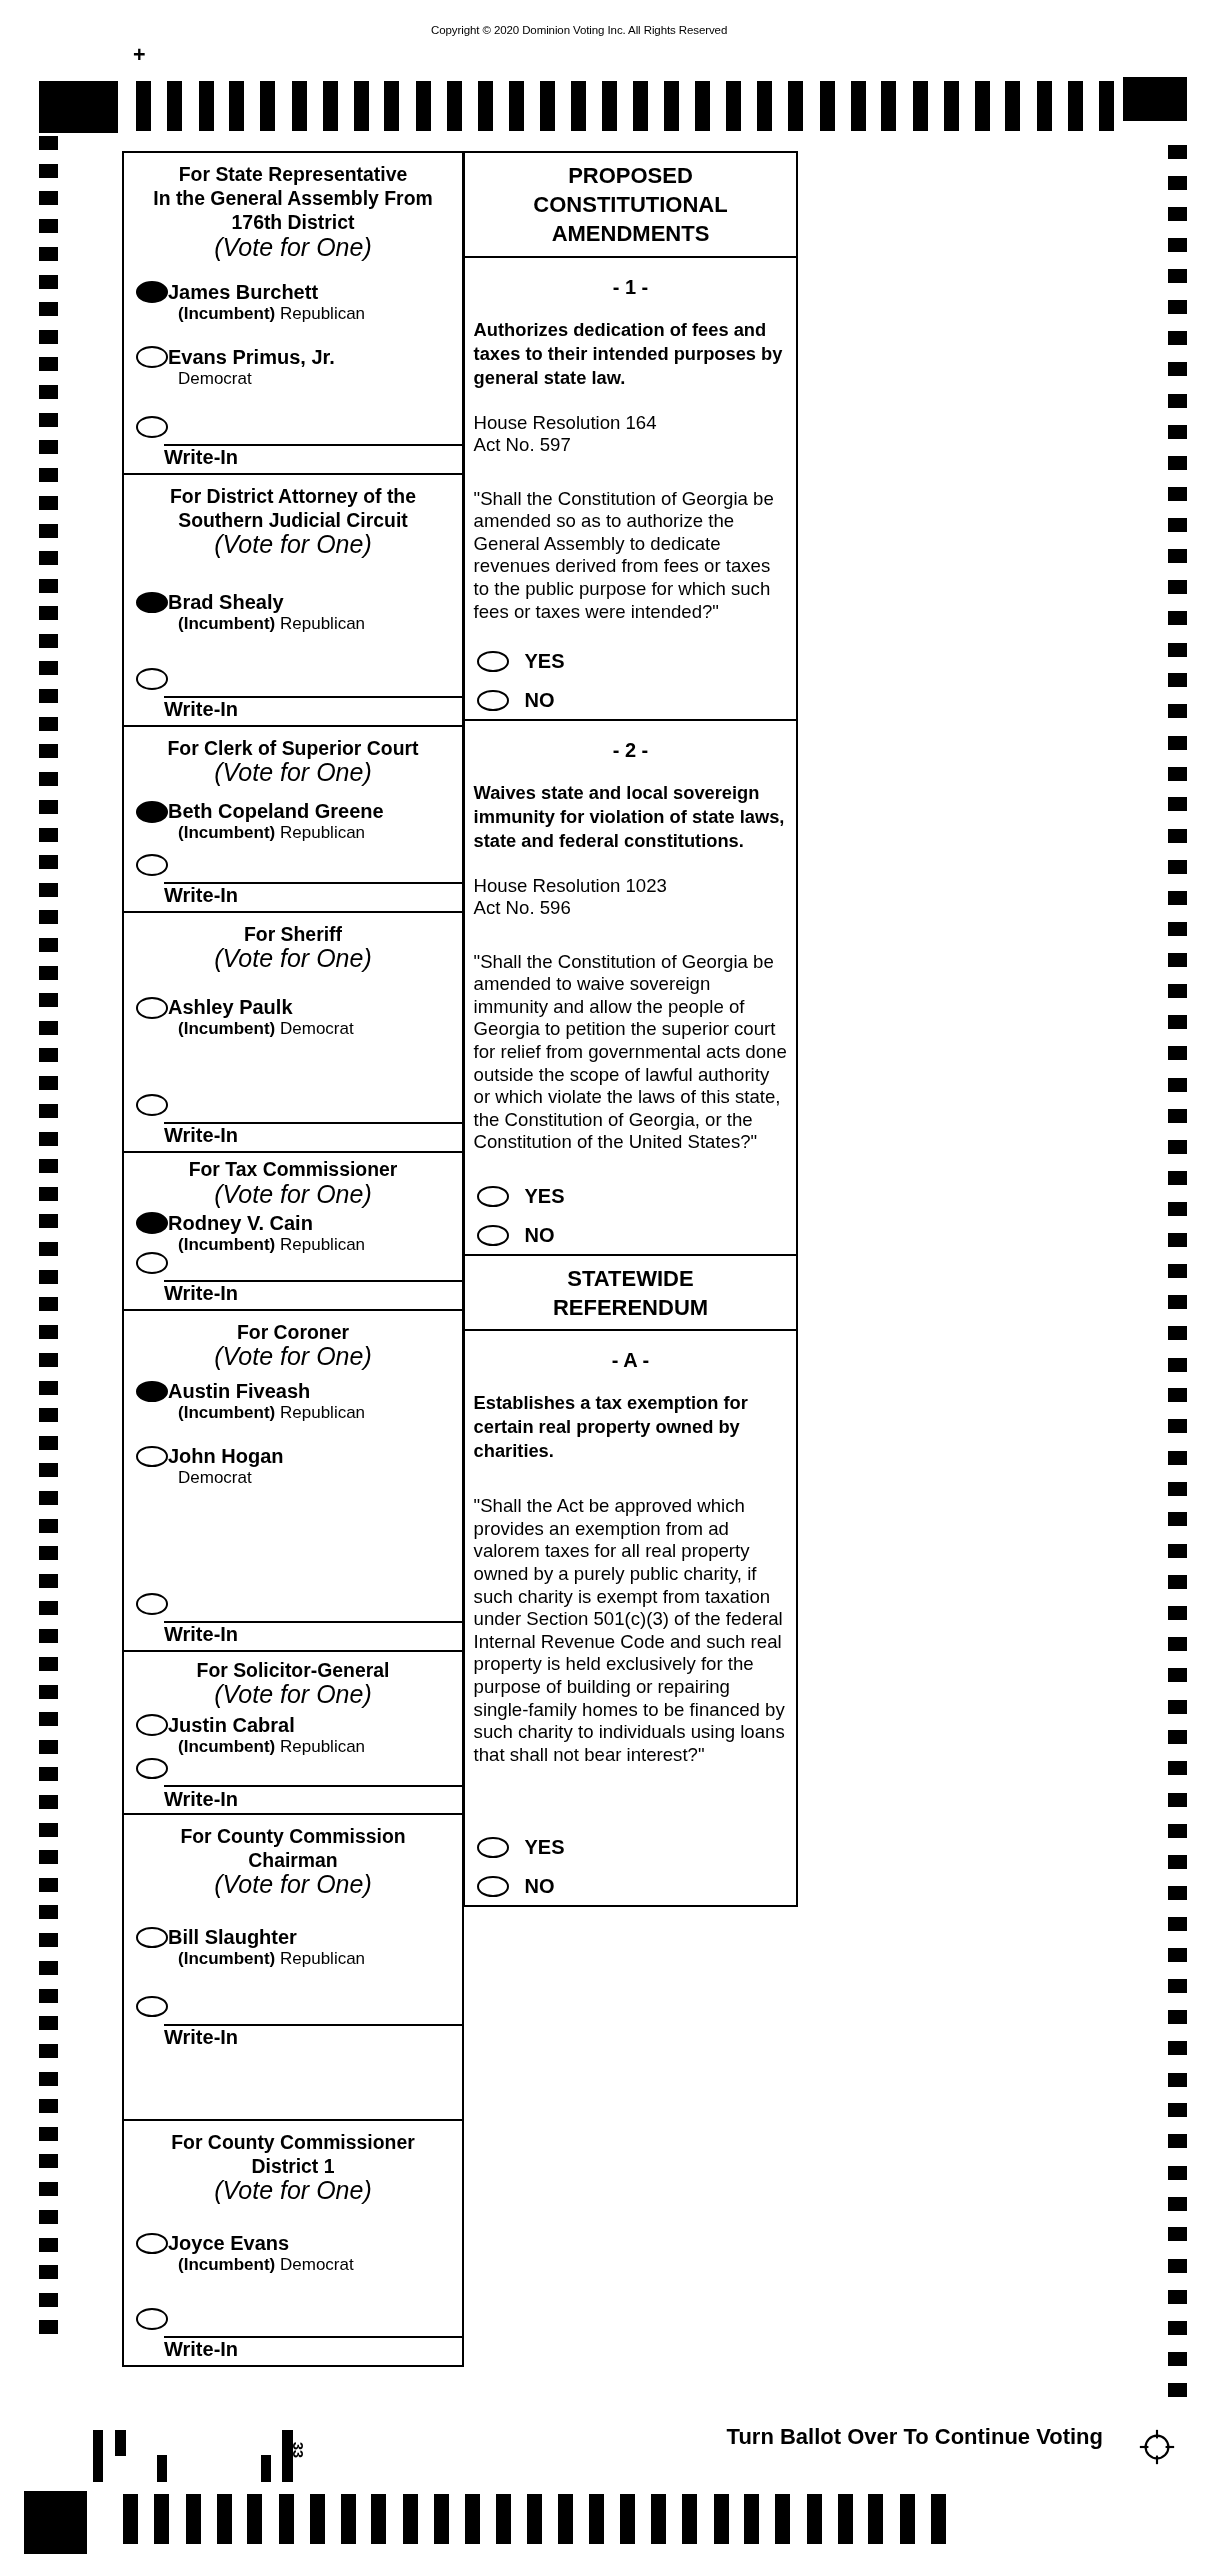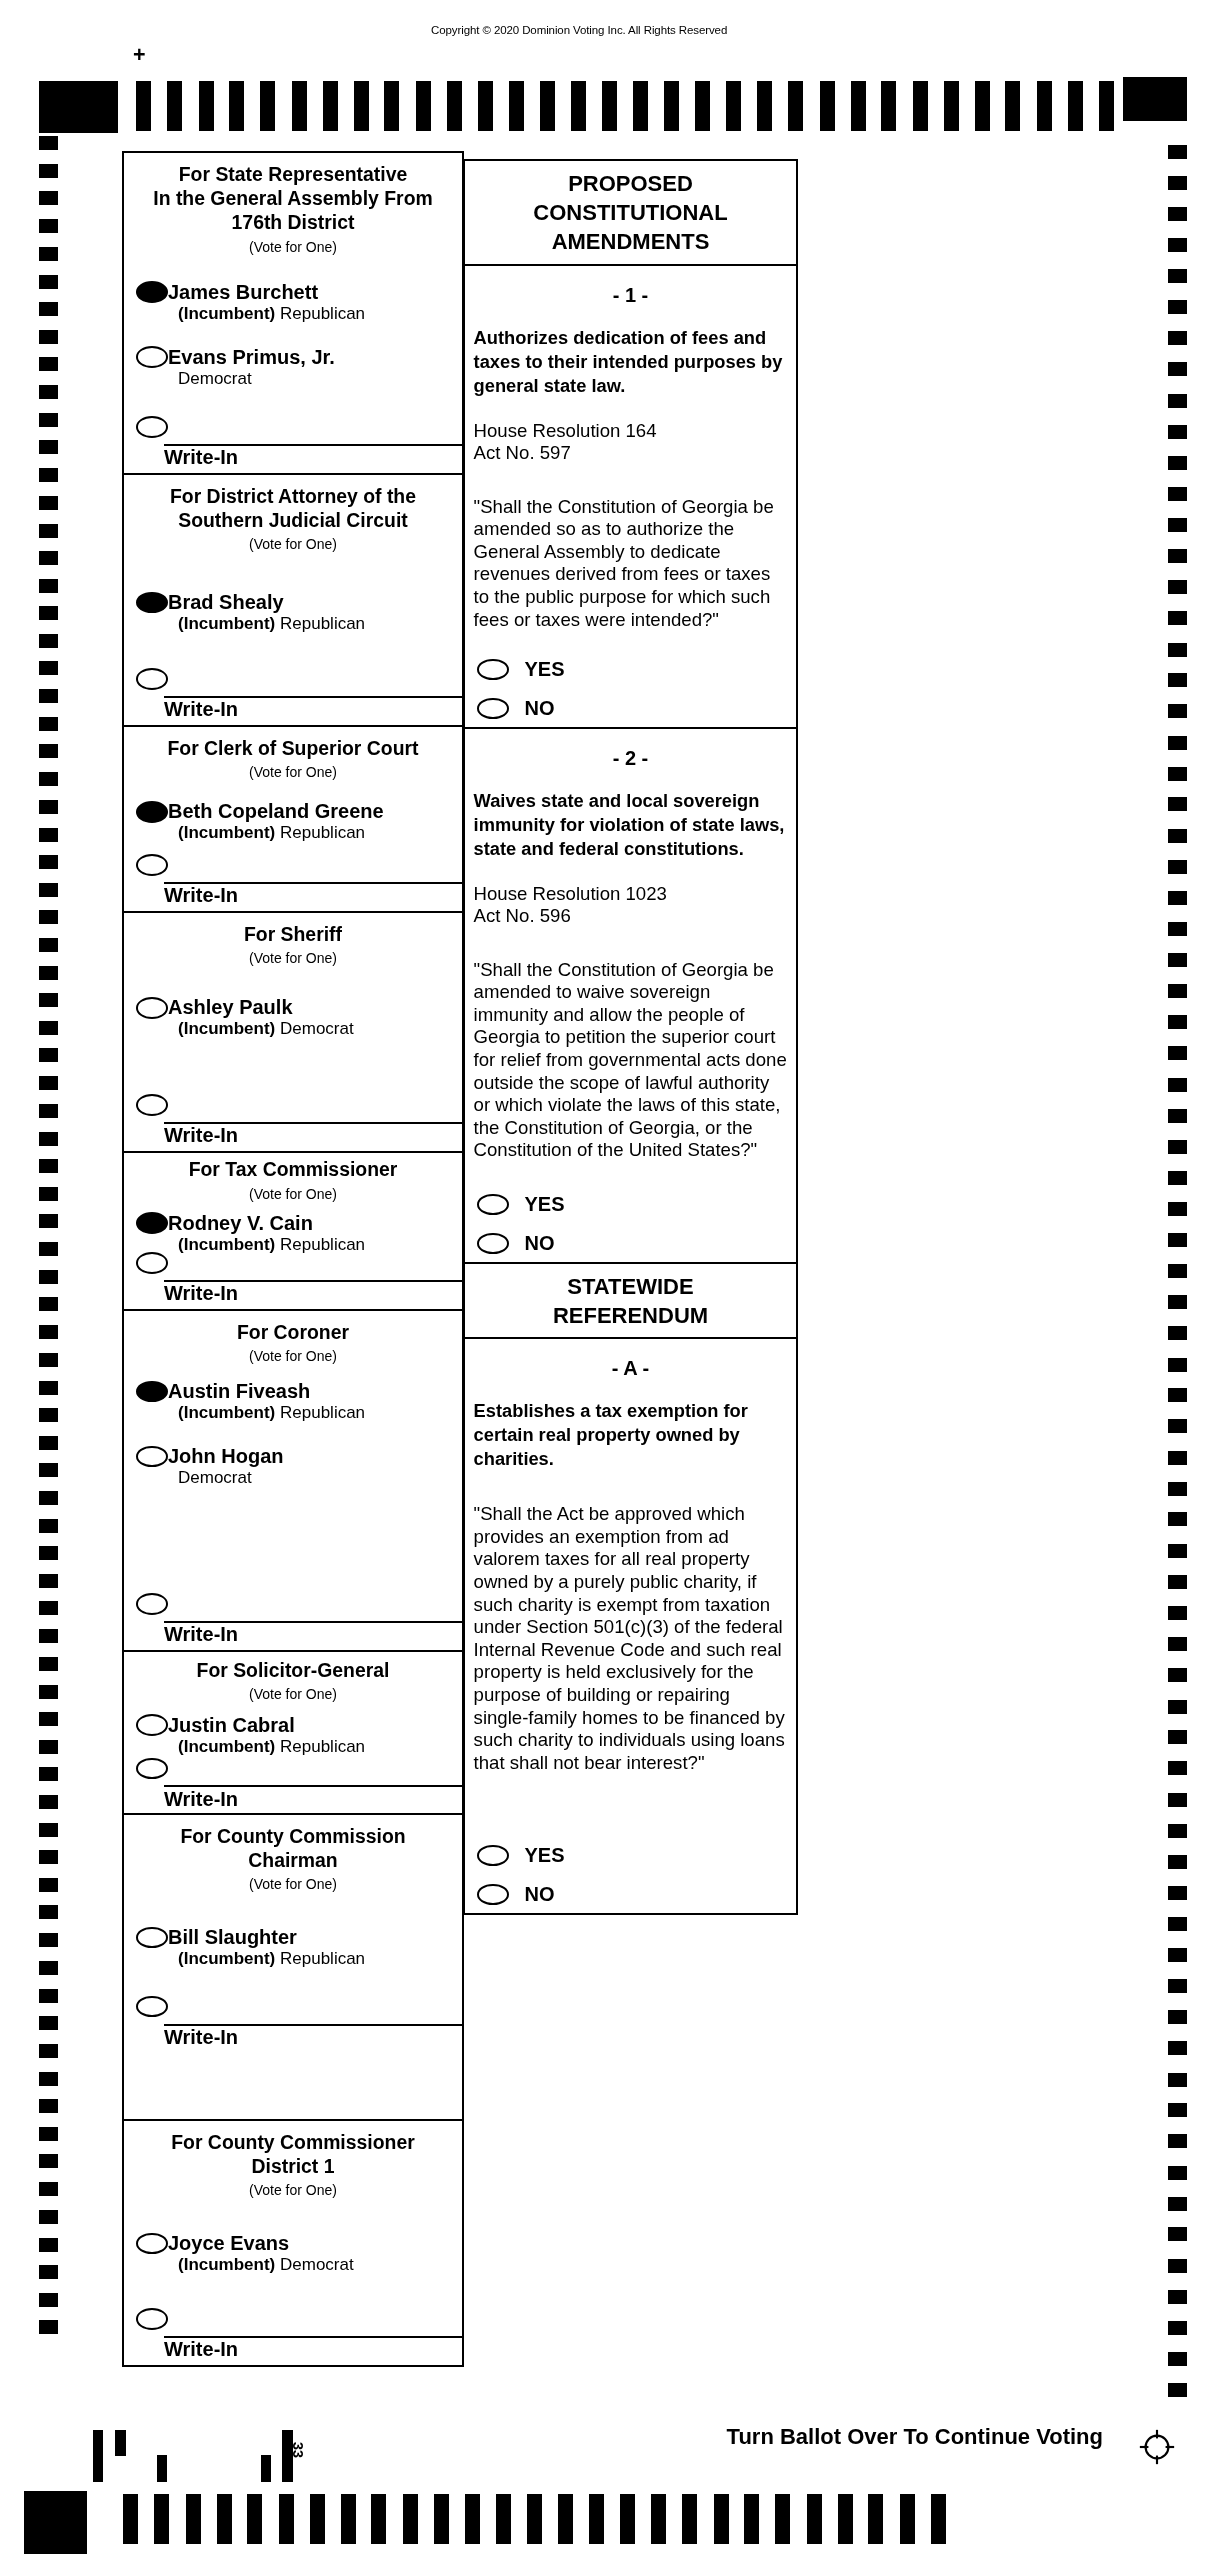--- a/index.html
+++ b/index.html
@@ -10,40 +10,40 @@
   .copyright{position:absolute;left:431px;top:24px;font-size:11.5px;white-space:nowrap;letter-spacing:-0.1px;}
   
   .lcol{position:absolute;left:122px;top:151px;width:342px;height:2216px;
         border:2.2px solid #000;box-sizing:border-box;display:flex;flex-direction:column;justify-content:flex-end;}
   .sec{border-bottom:2.2px solid #000;box-sizing:border-box;display:flex;flex-direction:column;
        padding-top:8.6px;overflow:hidden;}
   .sec:last-child{border-bottom:none;}
   .s1{height:322px}.s2{height:252px}.s3{height:186px}.s4{height:240px}.s5{height:158px;padding-top:4.3px}
   .s6{height:341px}.s7{height:163px;padding-top:5.7px}.s8{height:306px}.s9{height:244px}
   .title{font-weight:bold;font-size:19.4px;line-height:24.4px;text-align:center;white-space:pre-line;}
-  .instr{font-size:14px;line-height:24.4px;text-align:center;}
+  .instr{font-size:25px;line-height:24.4px;text-align:center;font-style:italic;}
   .cand{position:relative;padding-left:44px;min-height:44px;margin-top:24.4px;}
   .s1 .cand{margin-top:21.5px}.s2 .cand{margin-top:34px}.s3 .cand{margin-top:16px}
   .s4 .cand{margin-top:26px}.s5 .cand{margin-top:5.7px;min-height:40px}.s6 .cand{margin-top:11.5px}
   .s7 .cand{margin-top:7.2px}.s8 .cand{margin-top:29px}.s9 .cand{margin-top:29px}
   .cand + .cand{margin-top:21px;}
   .bubble{display:inline-block;width:32px;height:21.5px;border:2.2px solid #000;border-radius:50%;
           box-sizing:border-box;background:#fff;}
   .bubble.filled{background:#000;}
   .cand .bubble{position:absolute;left:11.5px;top:0.7px;}
   .cname{font-weight:bold;font-size:20px;line-height:23px;}
   .cparty{font-size:17px;line-height:20px;padding-left:10px;}
   .pb{font-weight:bold;}
   .warea{margin-top:auto;}
   .s8 .warea{margin-top:26px;}
   .erow{padding-left:11.5px;margin-bottom:4.3px;}
   .wline{border-top:2.2px solid #000;margin-left:40px;}
   .wlabel{font-size:20px;font-weight:bold;line-height:21.5px;margin:1.4px 0 4.3px 40px;}
   
-  .rcol{position:absolute;left:463px;top:151px;width:335px;border:2.2px solid #000;box-sizing:border-box;margin-top:8px;}
+  .rcol{position:absolute;left:463px;top:151px;width:335px;border:2.2px solid #000;box-sizing:border-box;}
   .hbox{border-bottom:2.2px solid #000;box-sizing:border-box;display:flex;align-items:center;
         justify-content:center;text-align:center;font-weight:bold;font-size:22px;line-height:29px;
         white-space:pre-line;}
   .h1{height:105px}.h2{height:75px}
   .mbox{border-bottom:2.2px solid #000;box-sizing:border-box;position:relative;
         padding:7.2px 8.6px 0 8.6px;overflow:hidden;}
   .m1{height:463px}.m2{height:535px}.m3{height:574px;border-bottom:none;}
   .mnum{text-align:center;font-weight:bold;font-size:20px;line-height:21.5px;margin:11.5px 0 20px 0;}
   .msum{font-weight:bold;font-size:18.3px;line-height:24px;}
   .mauth{font-size:18.6px;line-height:22px;margin-top:21.5px;white-space:pre-line;}

